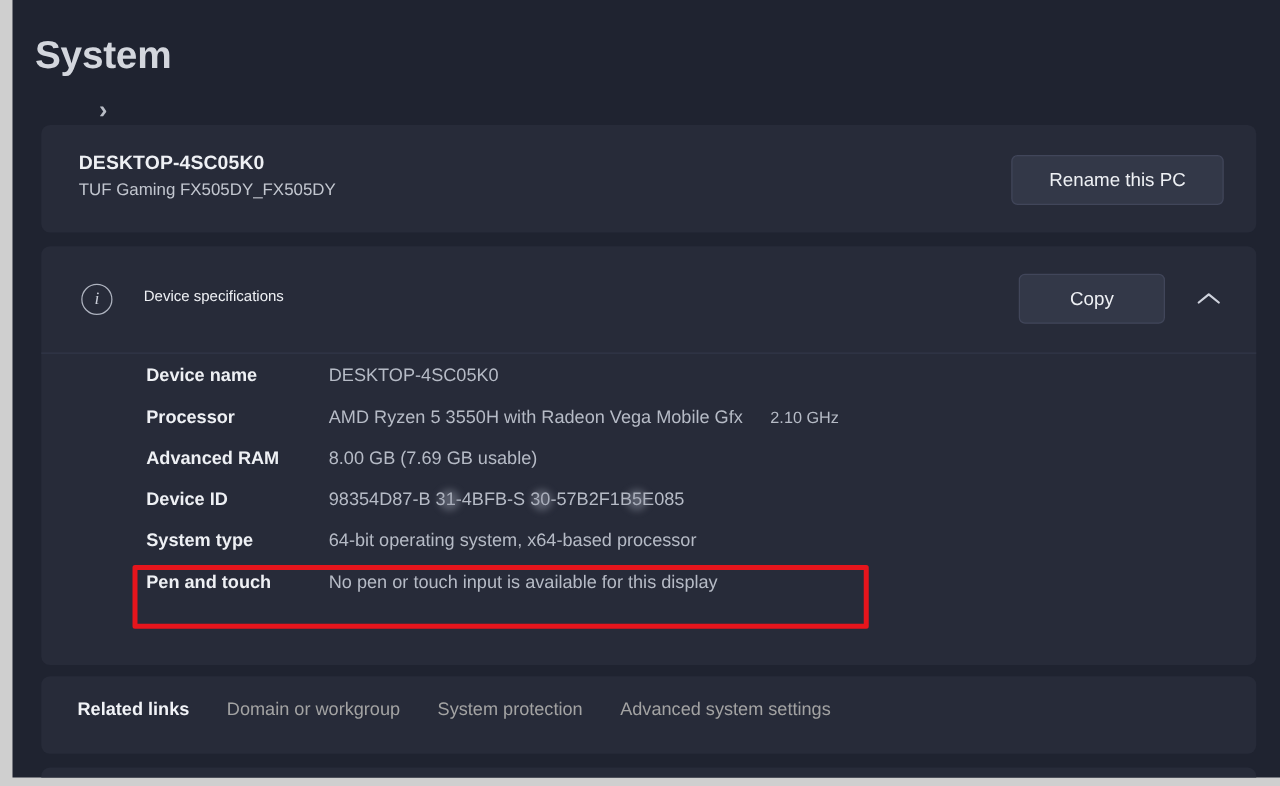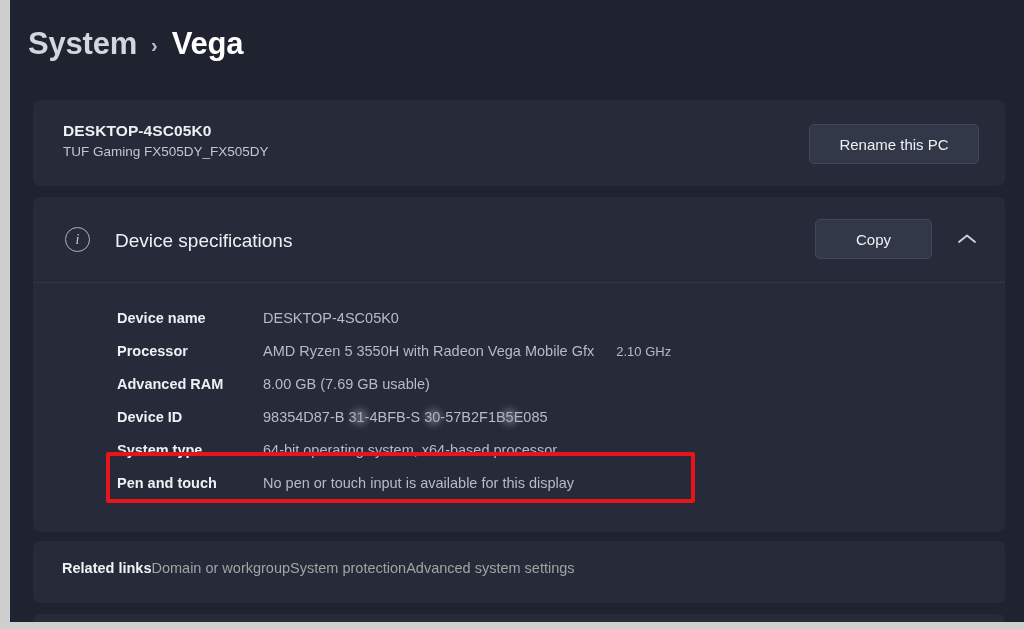--- a/index.html
+++ b/index.html
@@ -32,20 +32,21 @@
   }
 
   
   .breadcrumb {
     position: absolute;
     left: 18px;
     top: 26px;
     display: flex;
     align-items: center;
     gap: 14px;
+    flex-direction: column;
   }
   .crumb-system {
     font-size: 31px;
     font-weight: bold;
     color: #d3d6dd;
     letter-spacing: -0.2px;
   }
   .crumb-sep {
     font-size: 20px;
     color: #b9bdc6;
@@ -130,21 +131,21 @@
     font-style: italic;
     display: flex;
     align-items: center;
     justify-content: center;
     line-height: 1;
   }
   .specs-title {
     position: absolute;
     left: 82px;
     top: 33px;
-    font-size: 19px;
+    font-size: 12px;
     color: #eef0f4;
   }
   .btn-copy {
     position: absolute;
     right: 73px;
     top: 22px;
     width: 117px;
     height: 40px;
   }
   .chevron-btn {
@@ -175,21 +176,21 @@
     position: absolute;
     left: 0;
     top: 86px;
     width: 100%;
     padding-top: 10px;
   }
   .spec-row {
     position: relative;
     height: 33px;
     display: flex;
-    align-items: flex-end;
+    align-items: flex-start;
   }
   .spec-label {
     width: 146px;
     margin-left: 84px;
     font-size: 14.5px;
     font-weight: bold;
     color: #eef0f4;
     white-space: nowrap;
   }
   .spec-value {
@@ -221,20 +222,21 @@
   .card-related {
     top: 541px;
     height: 62px;
   }
   .related-inner {
     position: absolute;
     left: 29px;
     top: 19px;
     display: flex;
     align-items: baseline;
+    gap: 30px;
   }
   .related-title {
     font-size: 14.5px;
     font-weight: bold;
     color: #f1f3f7;
   }
   .related-link {
     font-size: 14.5px;
     color: #a3a3a3;
     text-decoration: none;

